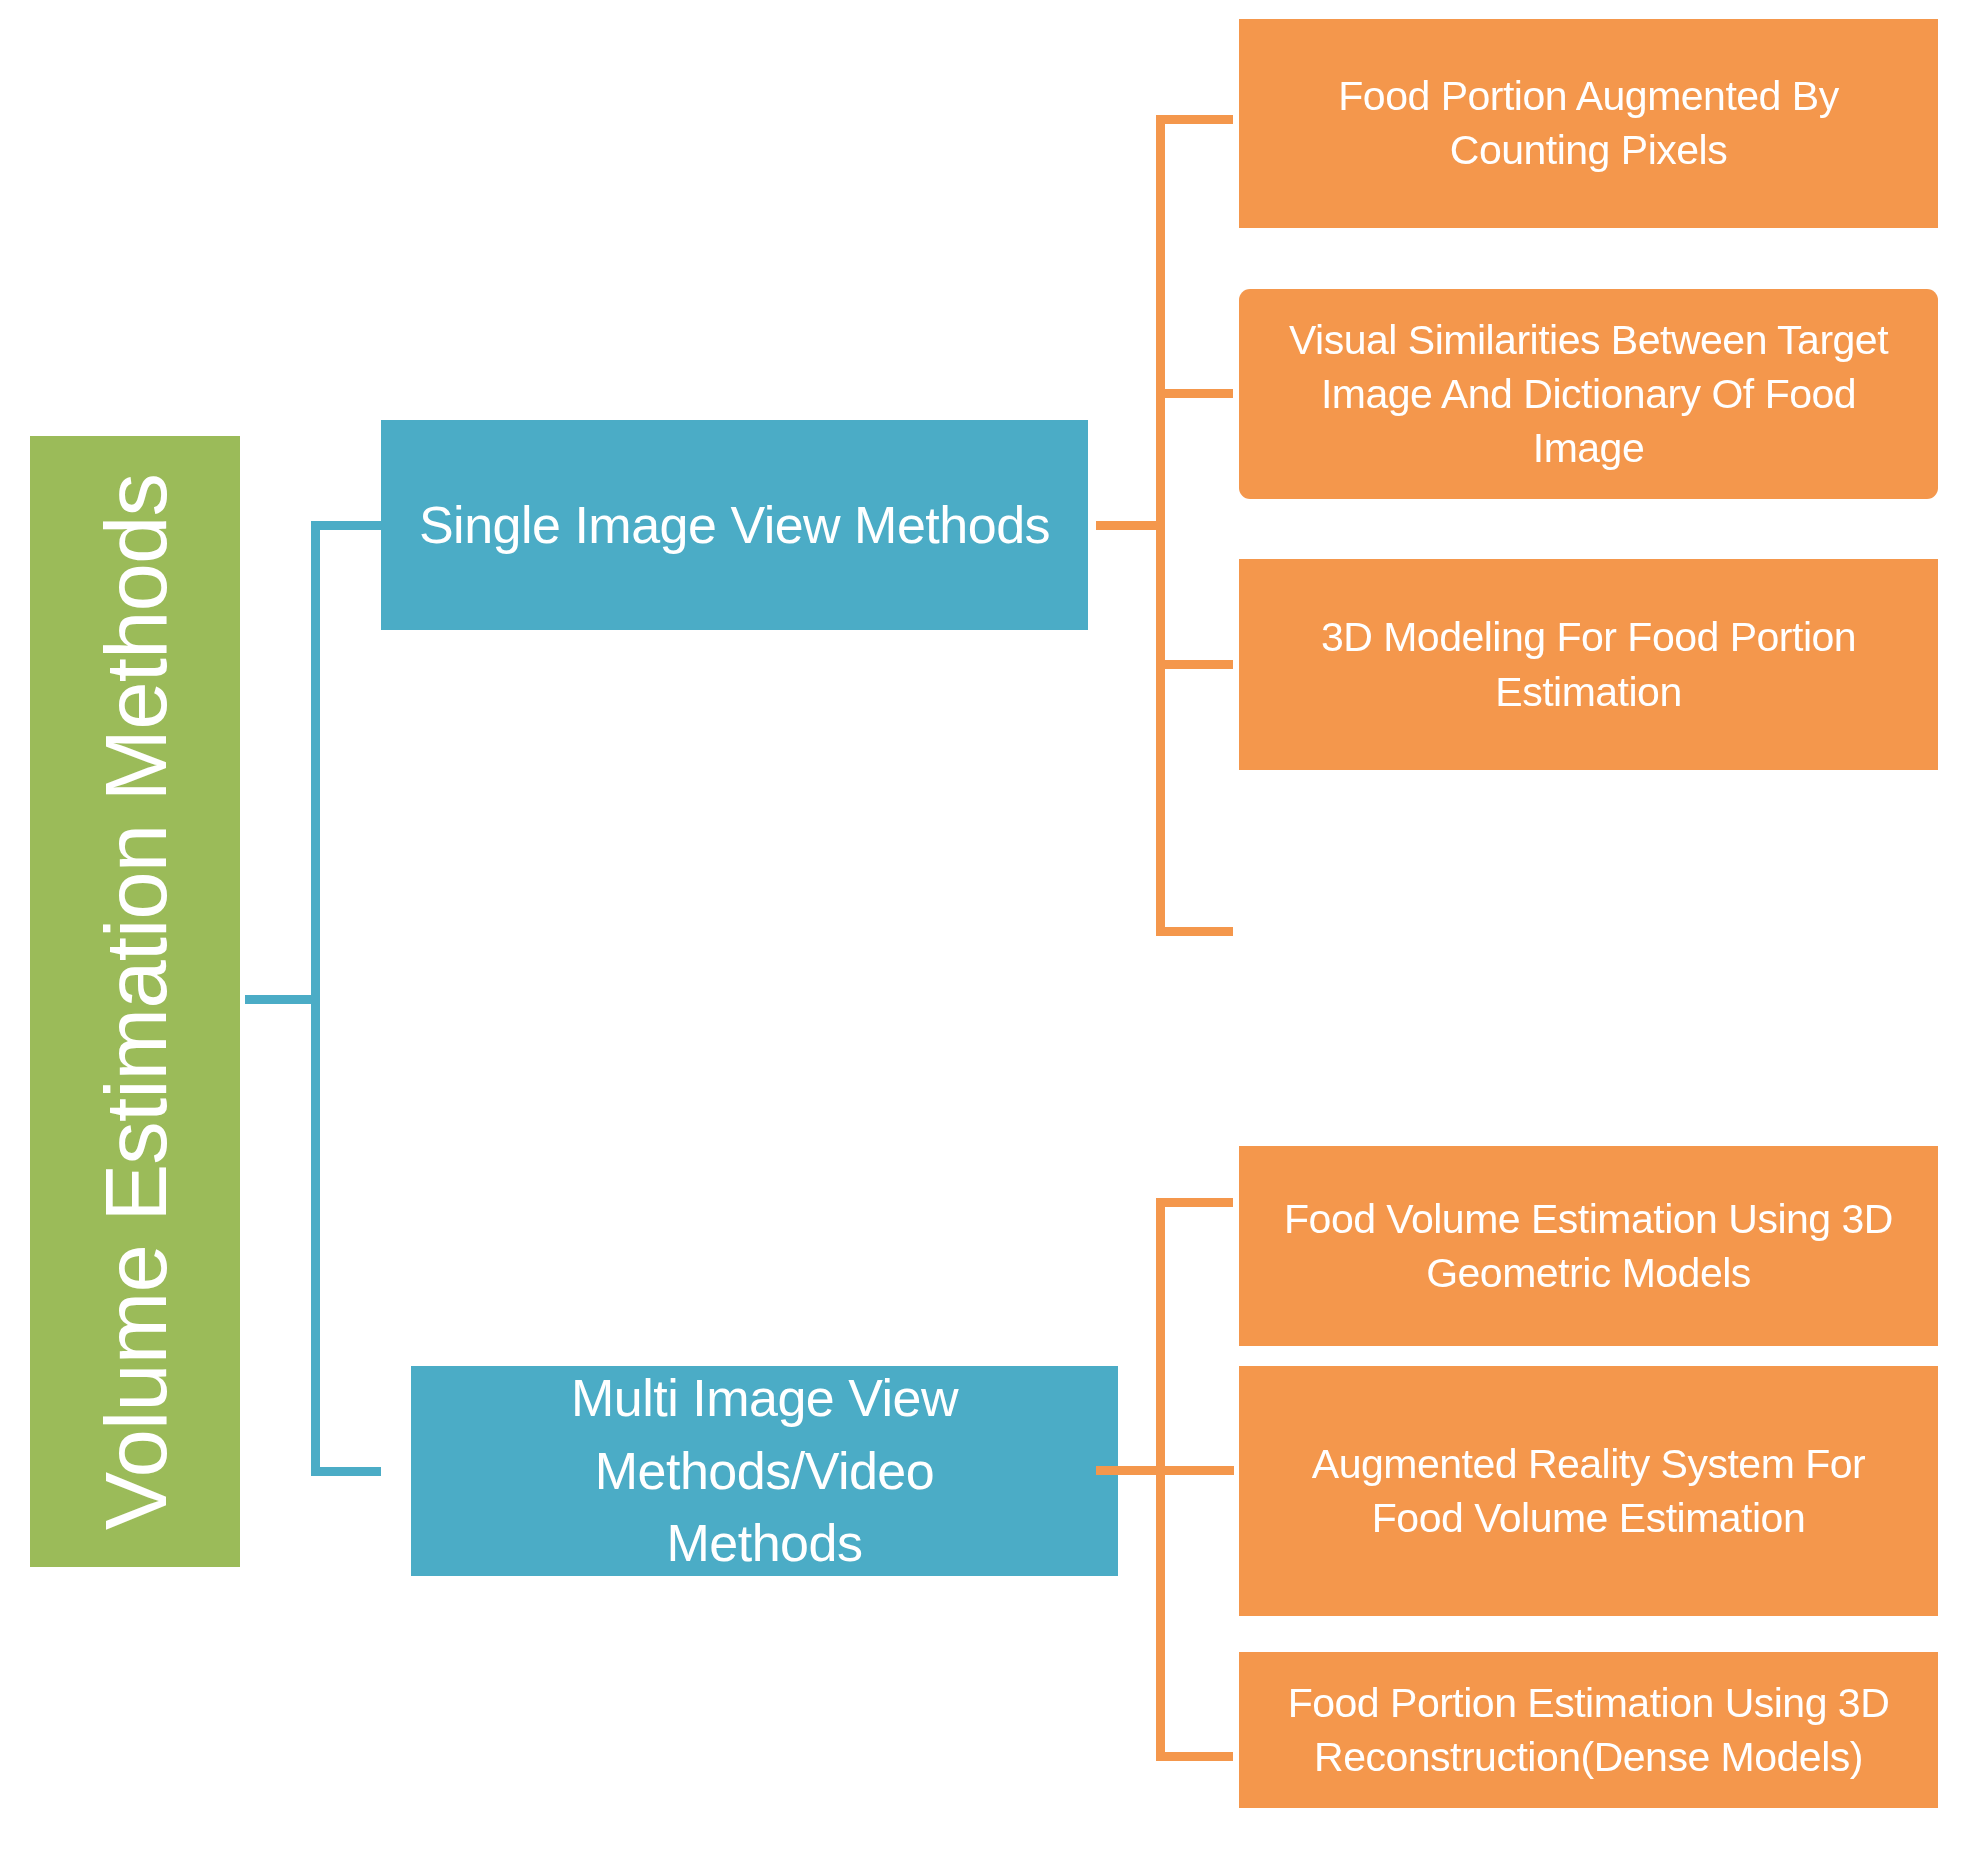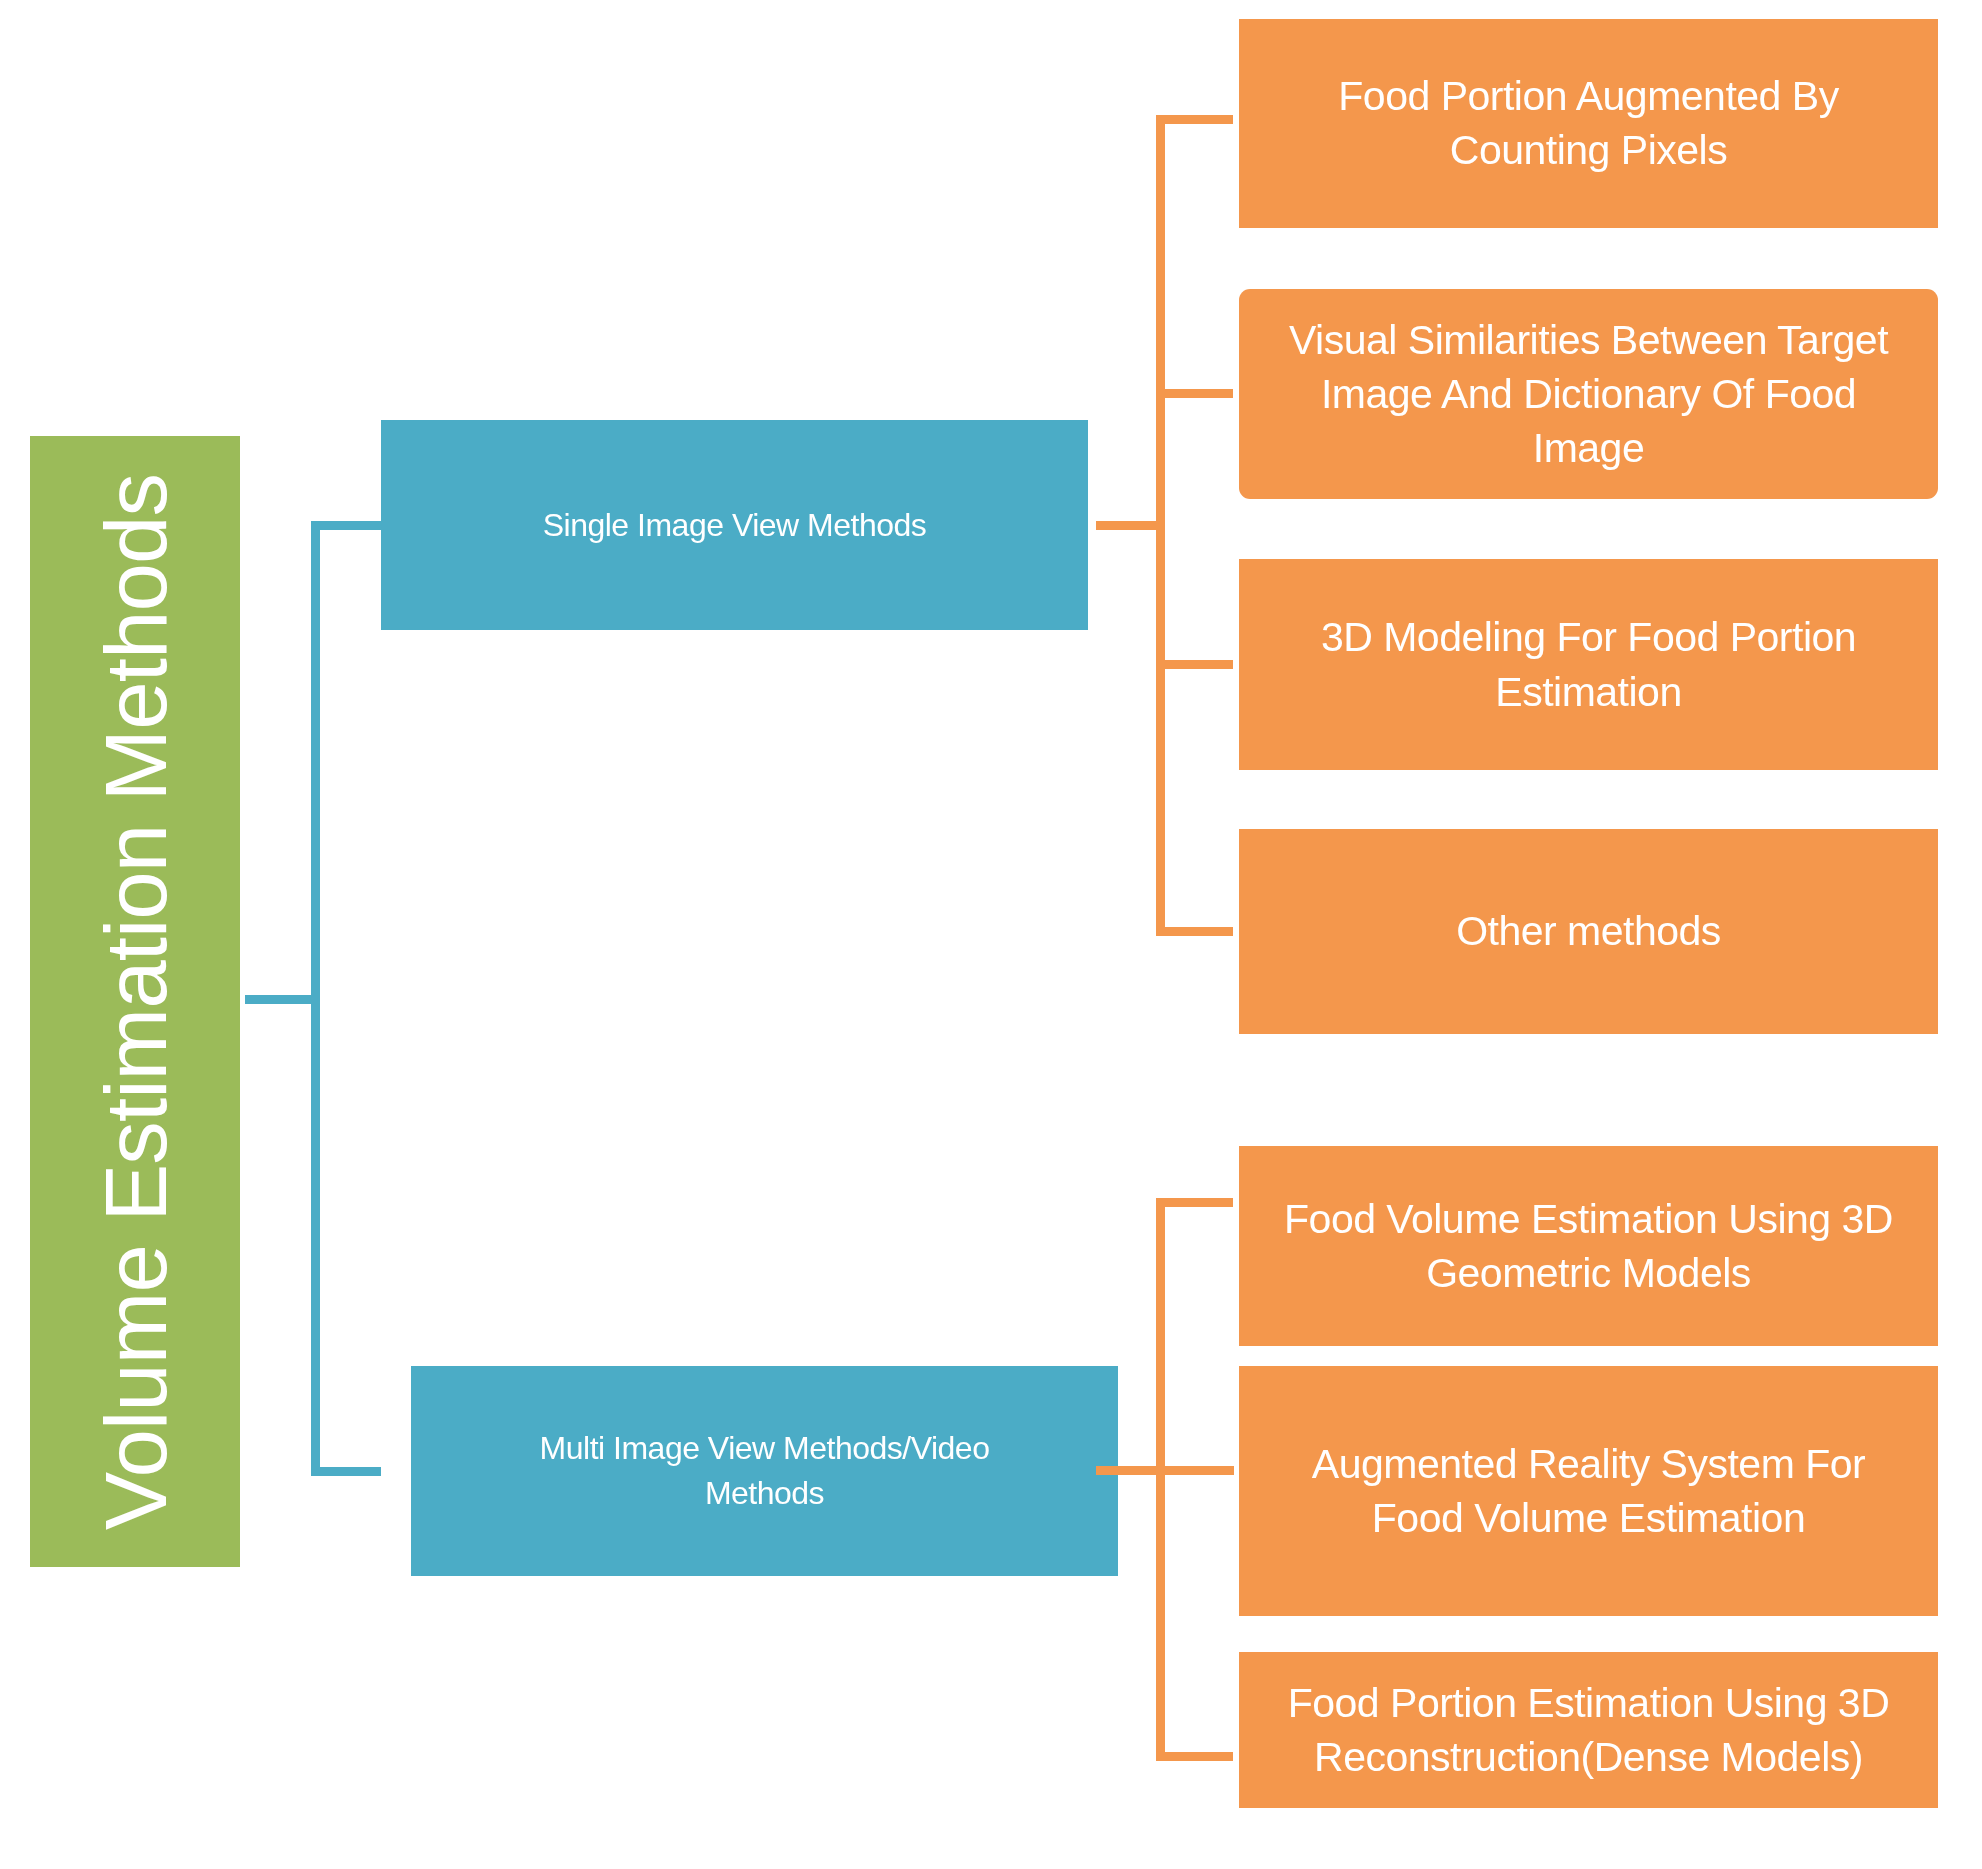--- a/index.html
+++ b/index.html
@@ -33,21 +33,21 @@
   .root-node .label {
     writing-mode: vertical-rl;
     transform: rotate(180deg);
     font-size: 87px;
     letter-spacing: -0.9px;
     line-height: 1;
   }
   .branch-node {
     background: var(--branch-color, #4bacc6);
     left: 381px; width: 707px; height: 210px;
-    font-size: 32px;
+    font-size: 52px;
     line-height: 1.4;
     letter-spacing: -0.5px;
     padding: 0 11px;
   }
   .branch-single { top: 420px; }
   .branch-multi  { top: 1366px; margin-left: 30px; }
   .leaf-node {
     background: var(--leaf-color, #f4974c);
     left: 1239px; width: 699px;
     font-size: 41px;
@@ -108,23 +108,20 @@
   </div>
   <div class="node leaf-node leaf-2">
     <span class="label">Visual Similarities Between Target
 Image And Dictionary Of Food
 Image</span>
   </div>
   <div class="node leaf-node leaf-3">
     <span class="label">3D Modeling For Food Portion
 Estimation</span>
   </div>
-  <div class="node leaf-node leaf-4">
-    <span class="label">Other methods</span>
-  </div>
 
   <div class="node leaf-node leaf-5">
     <span class="label">Food Volume Estimation Using 3D
 Geometric Models</span>
   </div>
   <div class="node leaf-node leaf-6">
     <span class="label">Augmented Reality System For
 Food Volume Estimation</span>
   </div>
   <div class="node leaf-node leaf-7">

